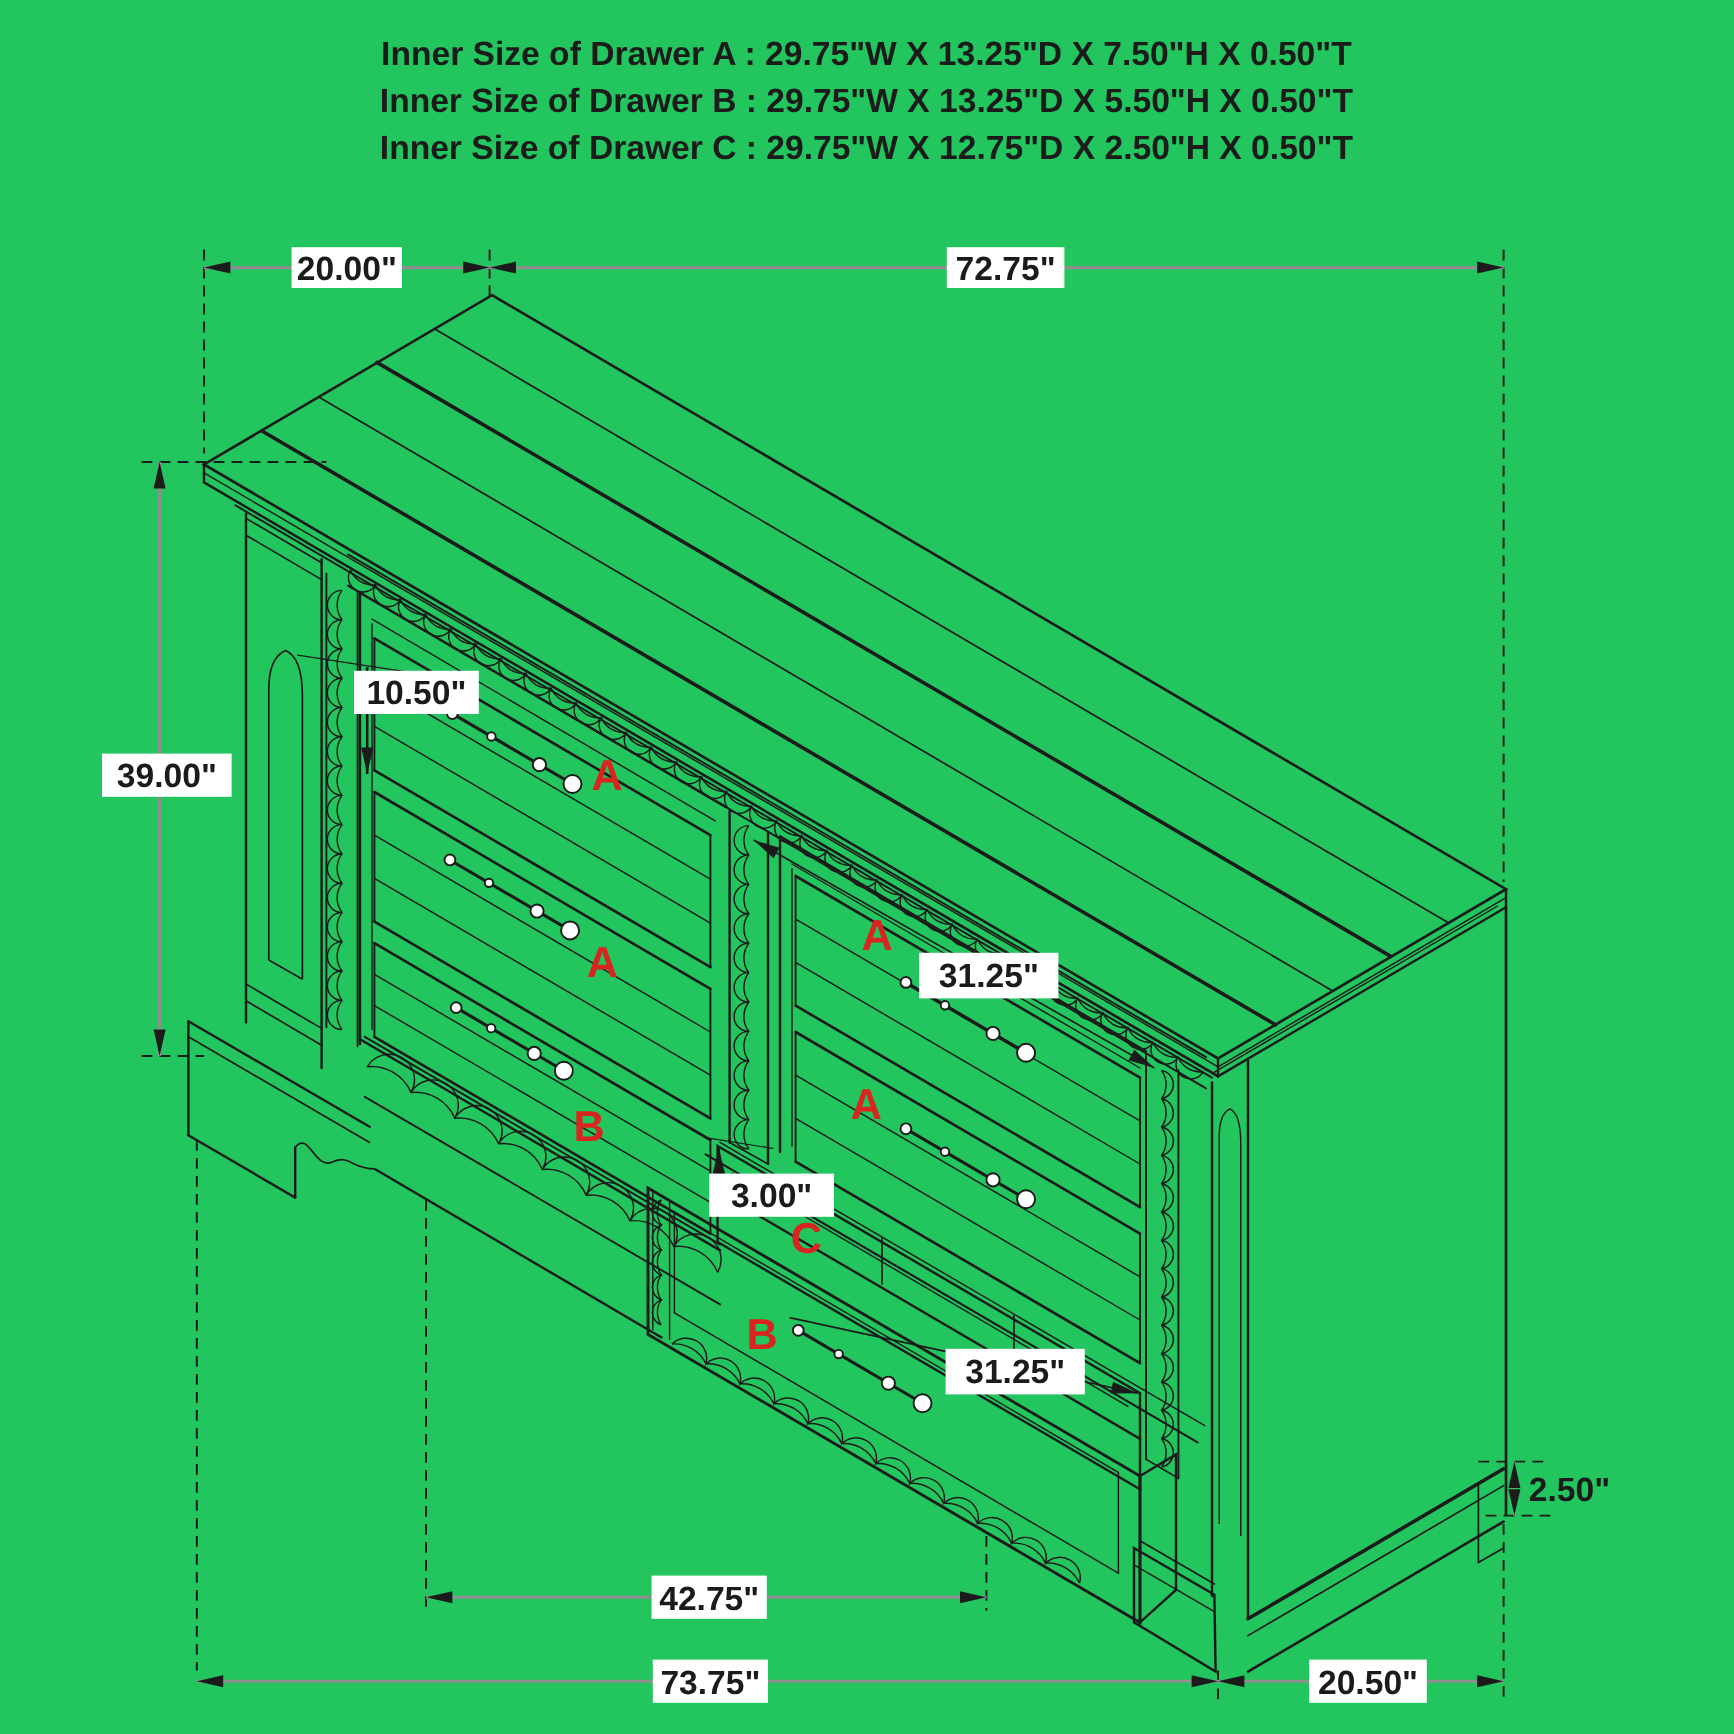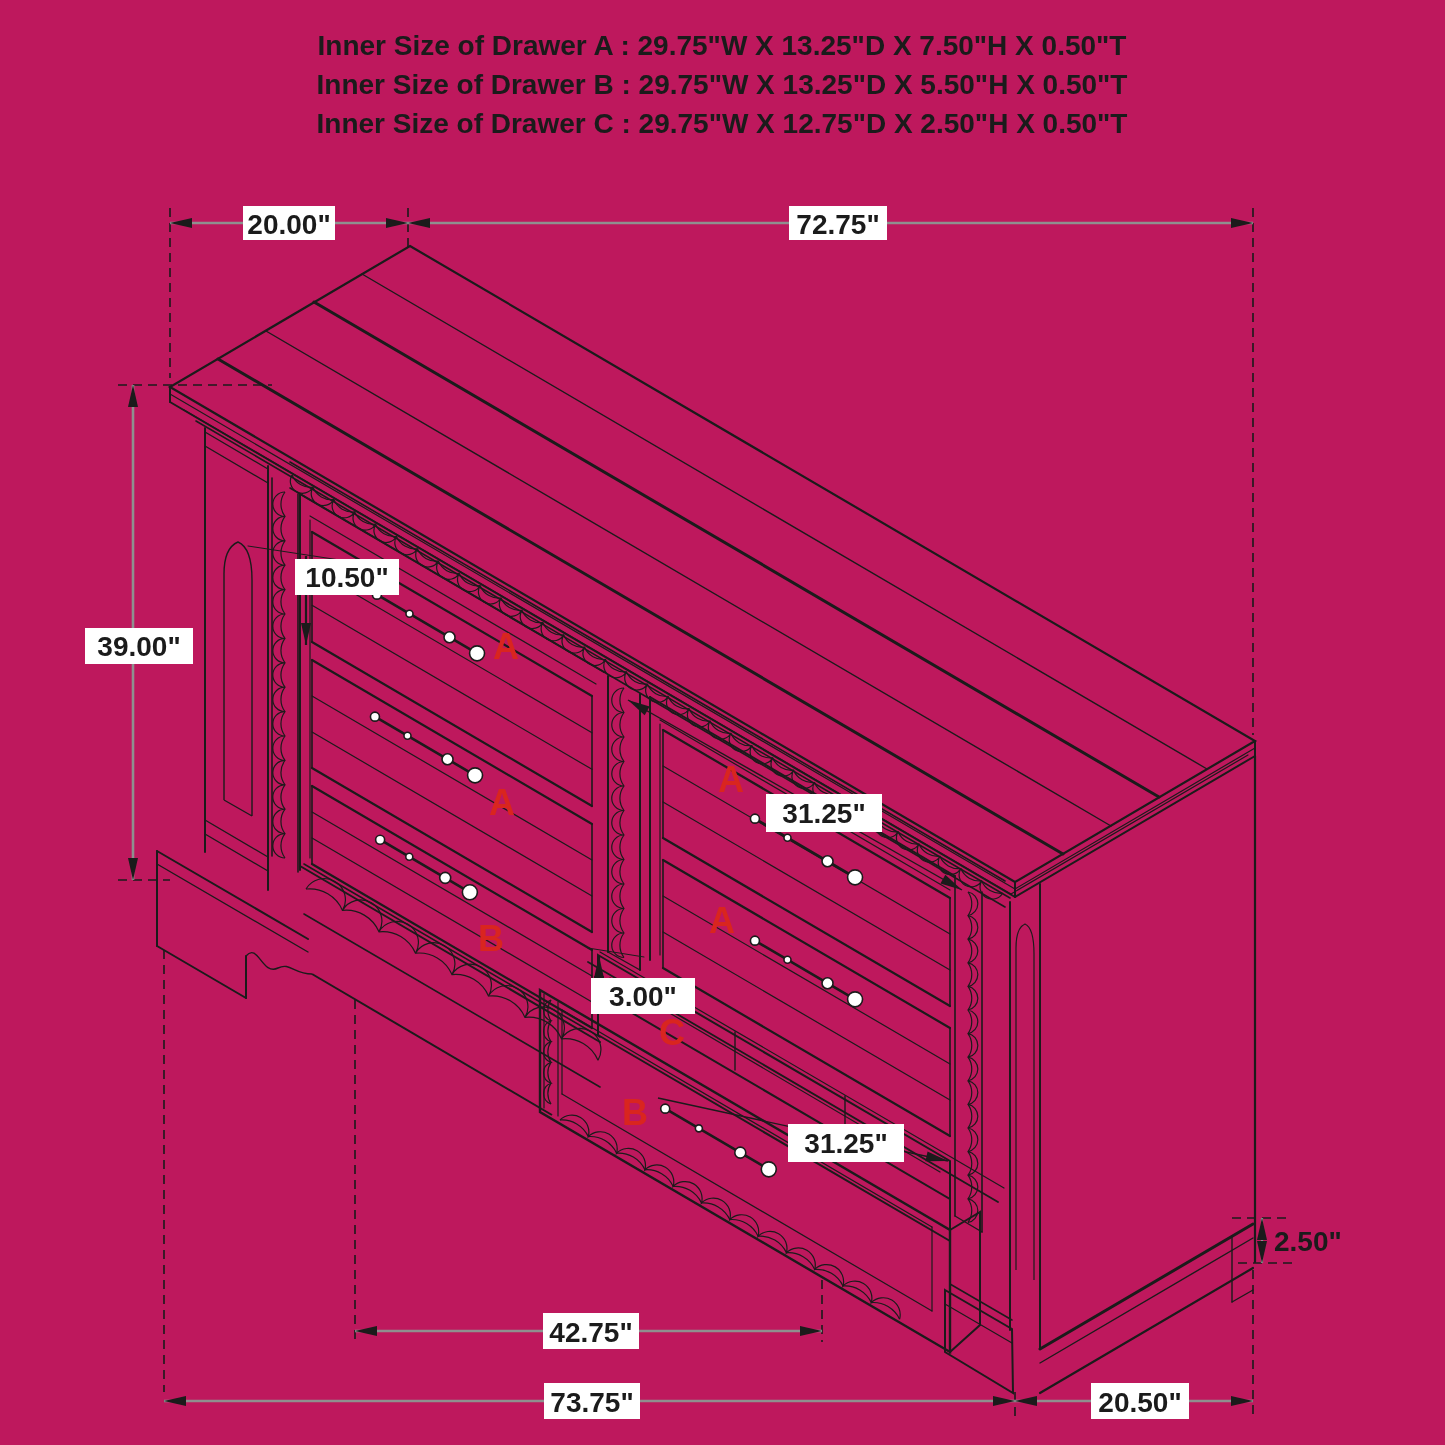--- a/index.html
+++ b/index.html
@@ -1,16 +1,16 @@
 <!DOCTYPE html>
 <html style="--label-red: #d9251f; --dim-line: #8f8f8f; --ink: #1b1b1b;"><head>
 <meta charset="utf-8">
 <style>
   html,body{margin:0;padding:0;background:#ffffff;}
-  .stage{position:relative;width:1445px;height:1445px;background:#be185d;overflow:hidden;
+  .stage{position:relative;width:1445px;height:1445px;background:#22c55e;overflow:hidden;
          font-family:"Liberation Sans", sans-serif;}
   svg{position:absolute;left:0;top:0;}
   text{font-family:"Liberation Sans", sans-serif;}
   .spec{font-size:28px;font-weight:bold;fill:var(--ink,#1b1b1b);}
   .dim{font-size:28px;font-weight:bold;fill:var(--ink,#1b1b1b);}
   .redlbl{font-size:36px;font-weight:bold;fill:var(--label-red,#d9251f);}
   .ink{stroke:var(--ink,#1b1b1b);fill:none;}
   .gray{stroke:var(--dim-line,#8f8f8f);fill:none;}
 </style>
 </head>

